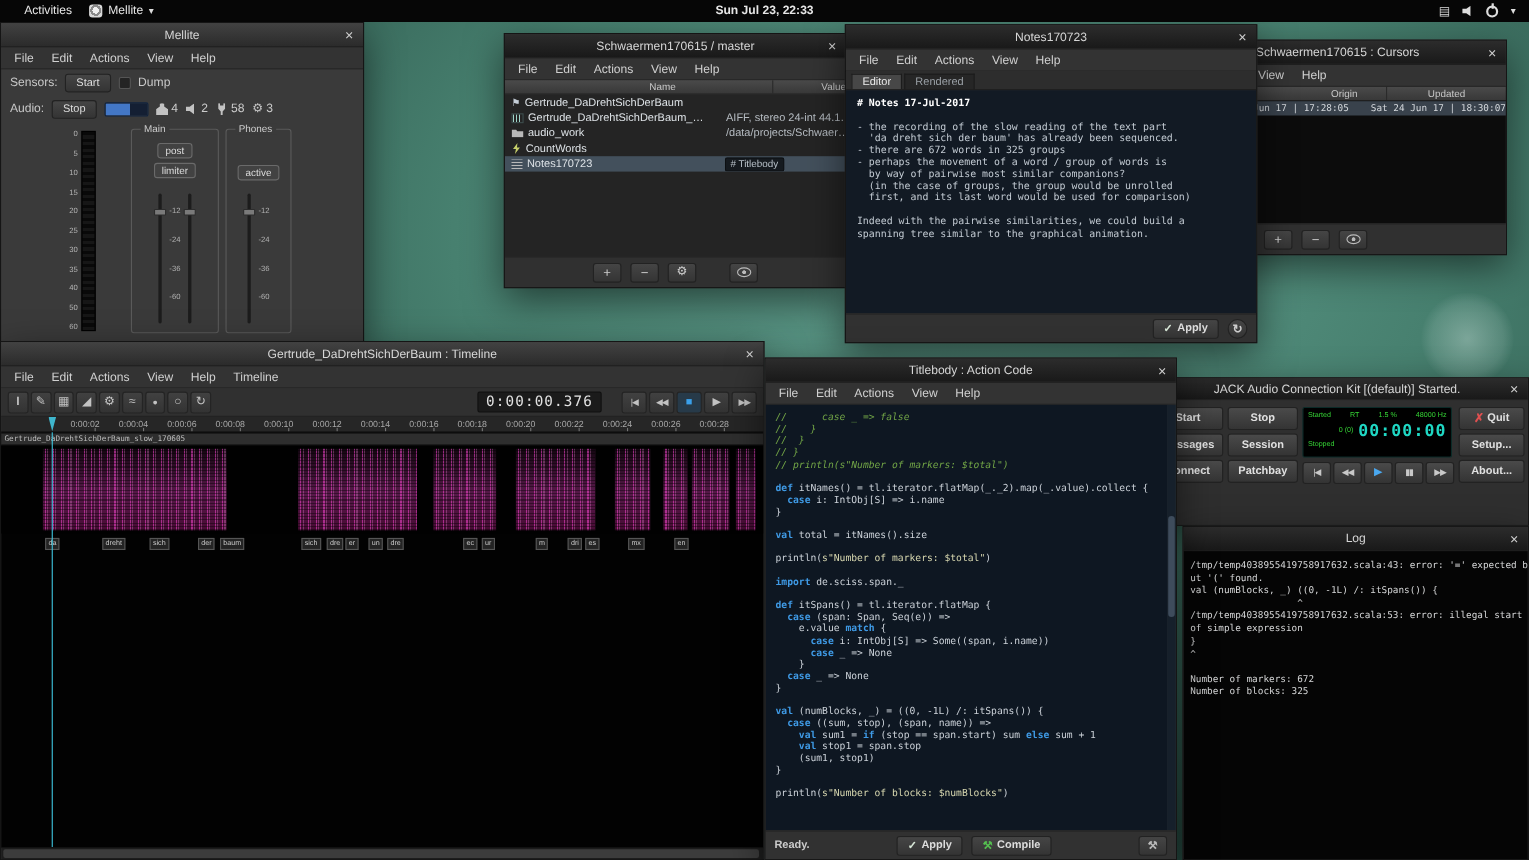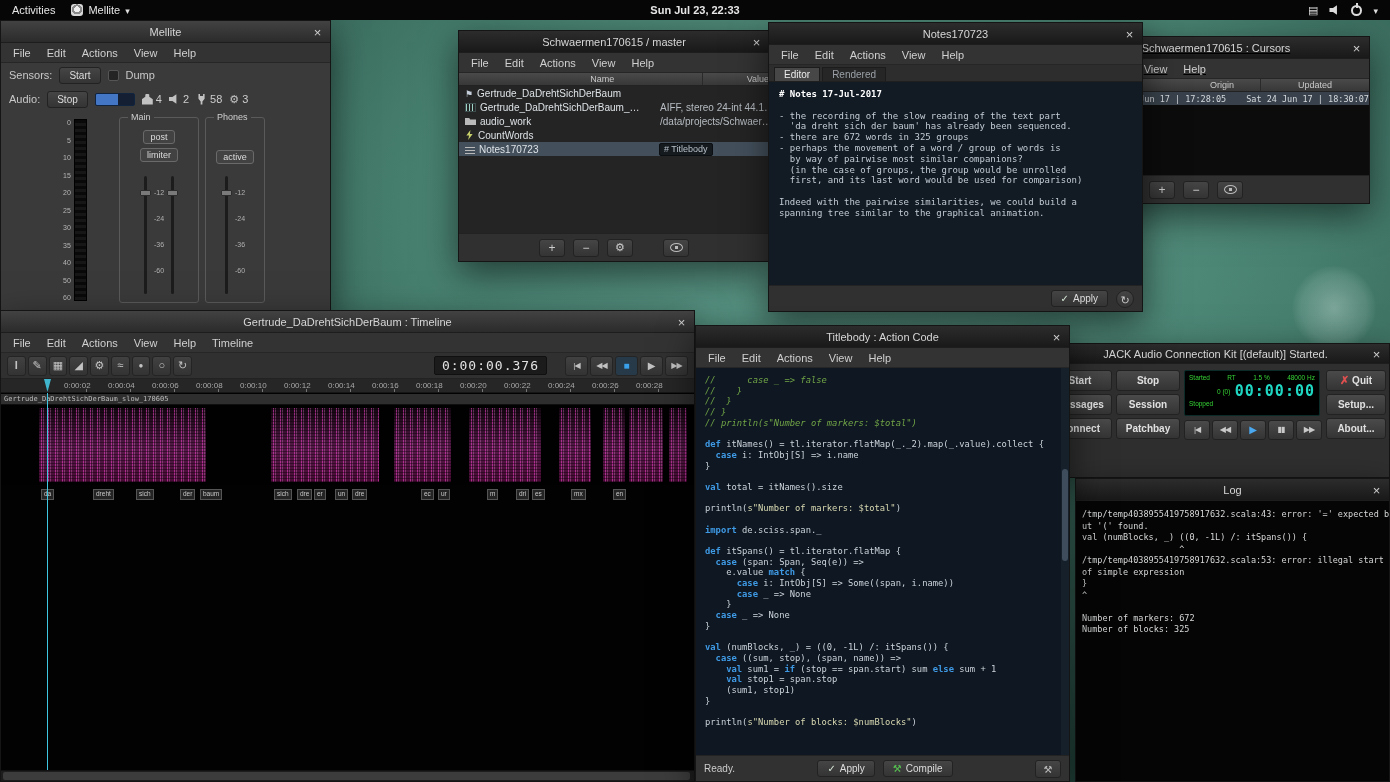--- a/index.html
+++ b/index.html
@@ -6,21 +6,21 @@
   html,body{width:1390px;height:782px;background:#222;}
   .desktop{position:relative;width:1390px;height:782px;overflow:hidden;
     font-family:"Liberation Sans",sans-serif;
     background:radial-gradient(1000px 650px at 62% 28%, #619e8d 0%, #47806f 45%, #2a5147 85%, #1f3f37 100%);}
   .bg-circle{position:absolute;left:1292px;top:266px;width:84px;height:84px;border-radius:50%;z-index:0;
     background:radial-gradient(circle, rgba(240,255,250,.32) 0%, rgba(240,255,250,.12) 55%, transparent 72%);}
 
   
   .topbar{position:absolute;top:0;left:0;right:0;height:20px;background:#060606;display:flex;align-items:center;
     color:#e6e6e6;font-size:11px;z-index:50;}
-  .tb-left{display:flex;align-items:center;gap:16px;padding-left:12px;}
+  .tb-left{display:flex;align-items:center;gap:16px;padding-left:22px;}
   .tb-app{display:flex;align-items:center;gap:5px;}
   .app-ico{width:12px;height:12px;border-radius:3px;background:radial-gradient(circle at 50% 45%, #f0f0f0 0 3px, #8a8a8a 3px 5px, #d9d9d9 5px);}
   .tb-clock{position:absolute;left:50%;transform:translateX(-50%);font-weight:bold;}
   .tb-right{margin-left:auto;display:flex;align-items:center;gap:11px;padding-right:12px;}
   .i-kbd::before{content:"▤";font-size:11px;color:#ddd;}
   .vol-ico{width:11px;height:11px;background:#ddd;clip-path:polygon(0 32%,32% 32%,68% 6%,68% 94%,32% 68%,0 68%);}
   .pow-ico{width:11px;height:11px;border:2px solid #ddd;border-radius:50%;position:relative;}
   .pow-ico::after{content:"";position:absolute;left:50%;top:-4px;width:2px;height:5px;background:#ddd;transform:translateX(-50%);}
   .i-chev::before{content:"▾";font-size:9px;color:#ddd;}
 
@@ -30,21 +30,21 @@
   .tbar{height:22px;background:linear-gradient(#424242,#2b2b2b);border-bottom:1px solid #1d1d1d;position:relative;
     display:flex;align-items:center;justify-content:center;}
   .tbar.dark{background:linear-gradient(#2c2c2c,#191919);}
   .ttl{font-size:11px;color:#d6d6d6;white-space:nowrap;}
   .x{position:absolute;right:5px;top:50%;transform:translateY(-50%);color:#cfcfcf;font-size:13px;width:15px;height:15px;
     text-align:center;line-height:15px;}
   .x::before{content:"×";}
   .mbar{height:20px;background:#333;display:flex;align-items:center;padding-left:4px;border-bottom:1px solid #262626;}
   .mi{font-size:11px;color:#d0d0d0;padding:2px 8px;white-space:nowrap;}
   .bbar{position:absolute;left:0;right:0;bottom:0;height:26px;background:#313131;border-top:1px solid #232323;
-    display:flex;align-items:center;padding:0 8px;gap:8px;}
+    display:flex;align-items:center;padding:0 8px;gap:8px;font-weight:bold;}
   .btn{display:inline-flex;align-items:center;gap:4px;background:linear-gradient(#454545,#343434);border:1px solid #222;
     border-radius:3px;color:#ddd;font-size:10px;padding:2px 9px;white-space:nowrap;}
   .i-check::before{content:"✓";font-size:10px;color:#d8e8d8;}
   .i-reload::before{content:"↻";font-size:11px;color:#ccc;}
   .i-hammer::before{content:"⚒";font-size:10px;color:#bbb;}
   .i-hammer.green::before{color:#55c050;}
   .i-cross::before{content:"✗";font-size:11px;color:#e05050;}
   .rbtn{width:18px;height:18px;border-radius:50%;background:linear-gradient(#454545,#343434);border:1px solid #222;
     display:inline-flex;align-items:center;justify-content:center;}
   .tbtn{width:26px;height:18px;background:linear-gradient(#454545,#343434);border:1px solid #222;border-radius:3px;
@@ -376,21 +376,21 @@
     <div class="wtools">
       <span class="tbtn i-plus"></span>
       <span class="tbtn i-minus"></span>
       <span class="tbtn i-gear"></span>
       <span class="tbtn sep-gap">
           <span class="eye"></span>
         </span>
     </div>
   </div>
 
-  <div class="win" id="w-cursors" style="left:1062px;top:36px;width:308px;height:168px;z-index:3;text-decoration:underline;">
+  <div class="win" id="w-cursors" style="left:1062px;top:36px;width:308px;height:196px;z-index:3;">
     <div class="tbar dark">
       <span class="ttl">Schwaermen170615 : Cursors</span>
       <span class="x"></span>
     </div>
     <div class="mbar">
 
     <span class="mi">File</span>
         <span class="mi">Edit</span>
         <span class="mi">View</span>
         <span class="mi">Help</span>

